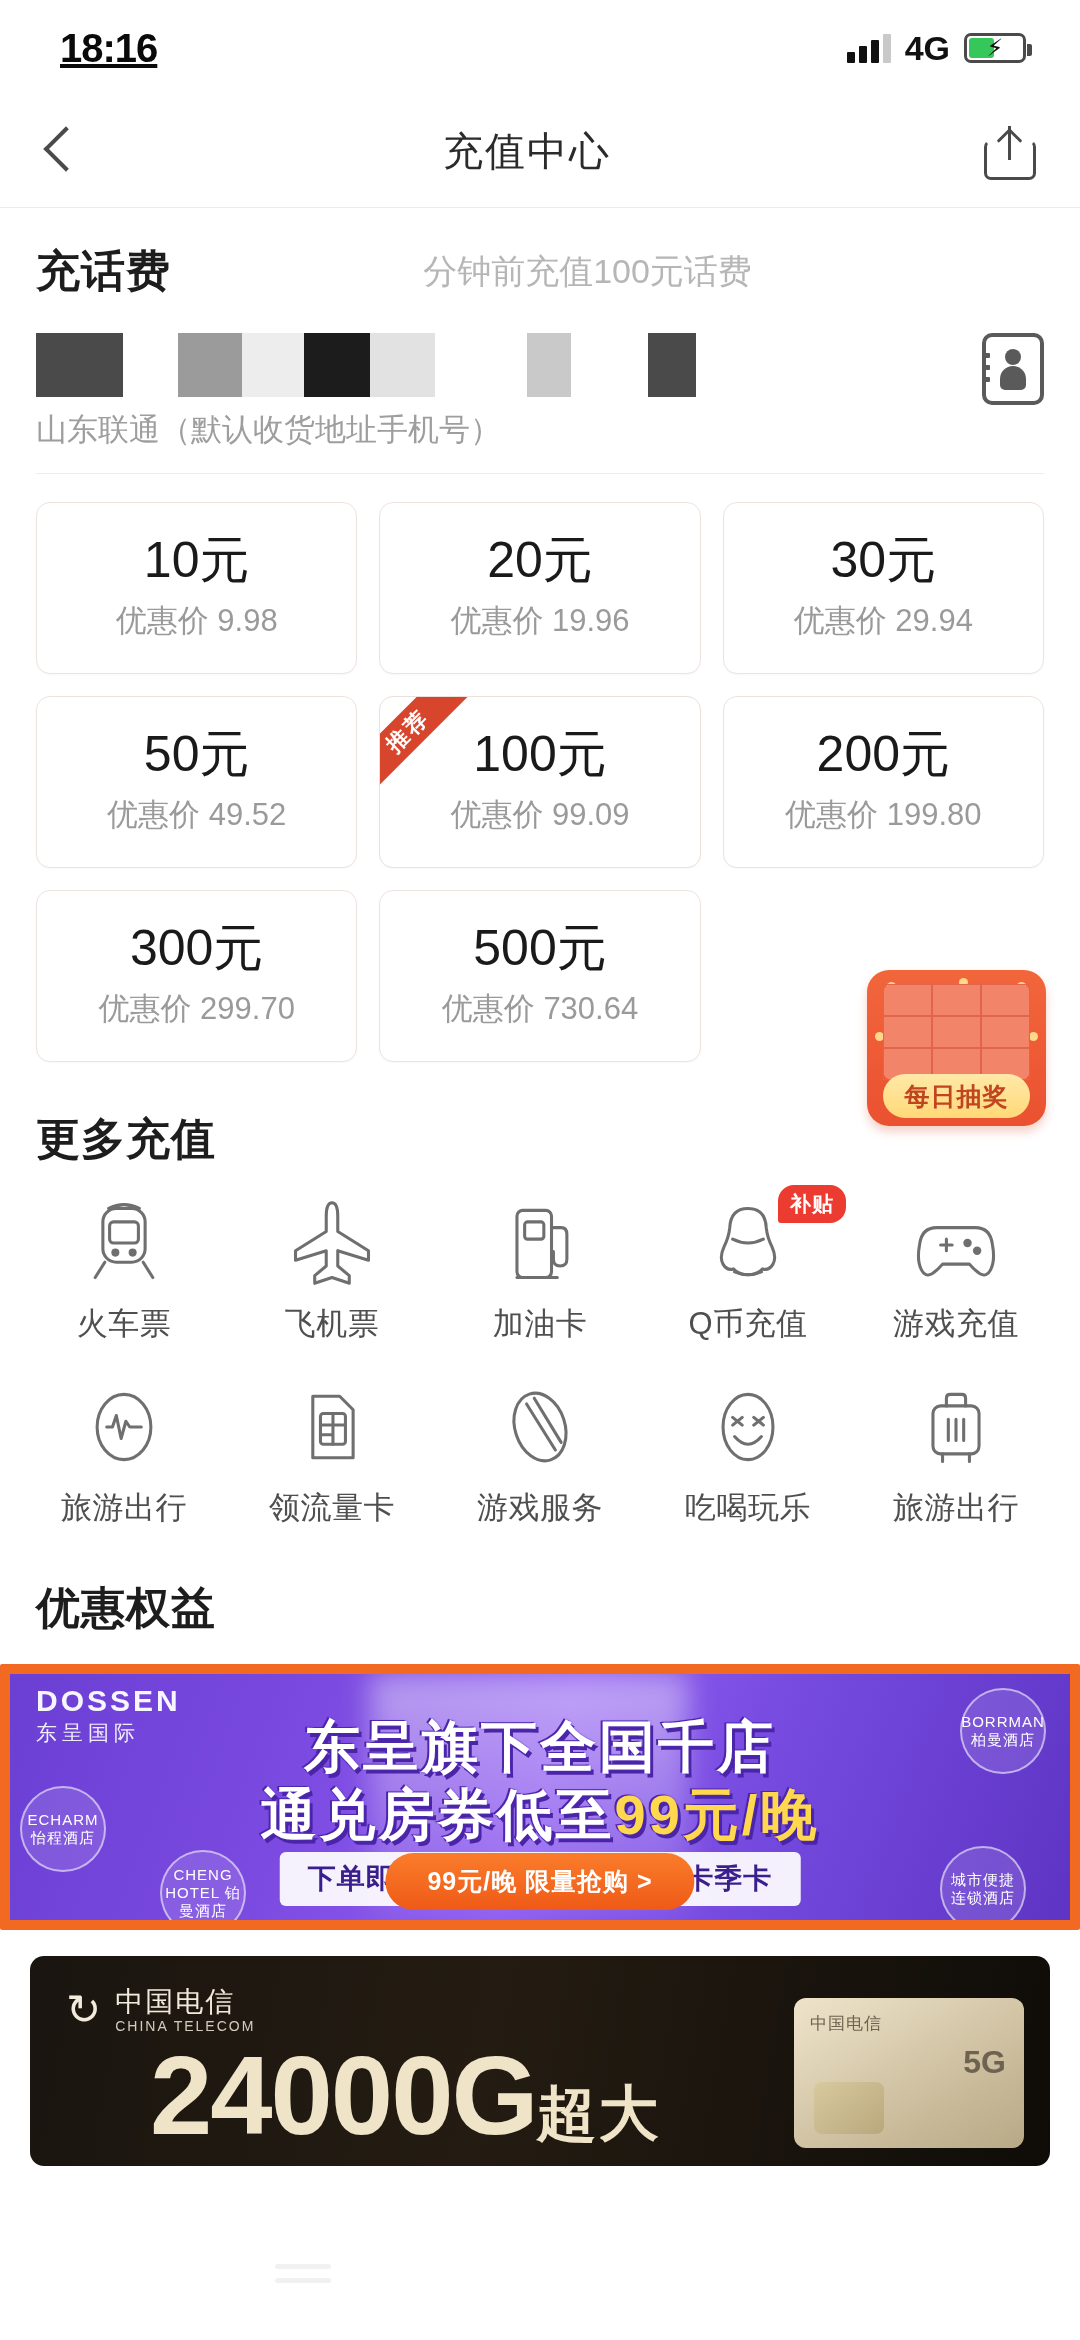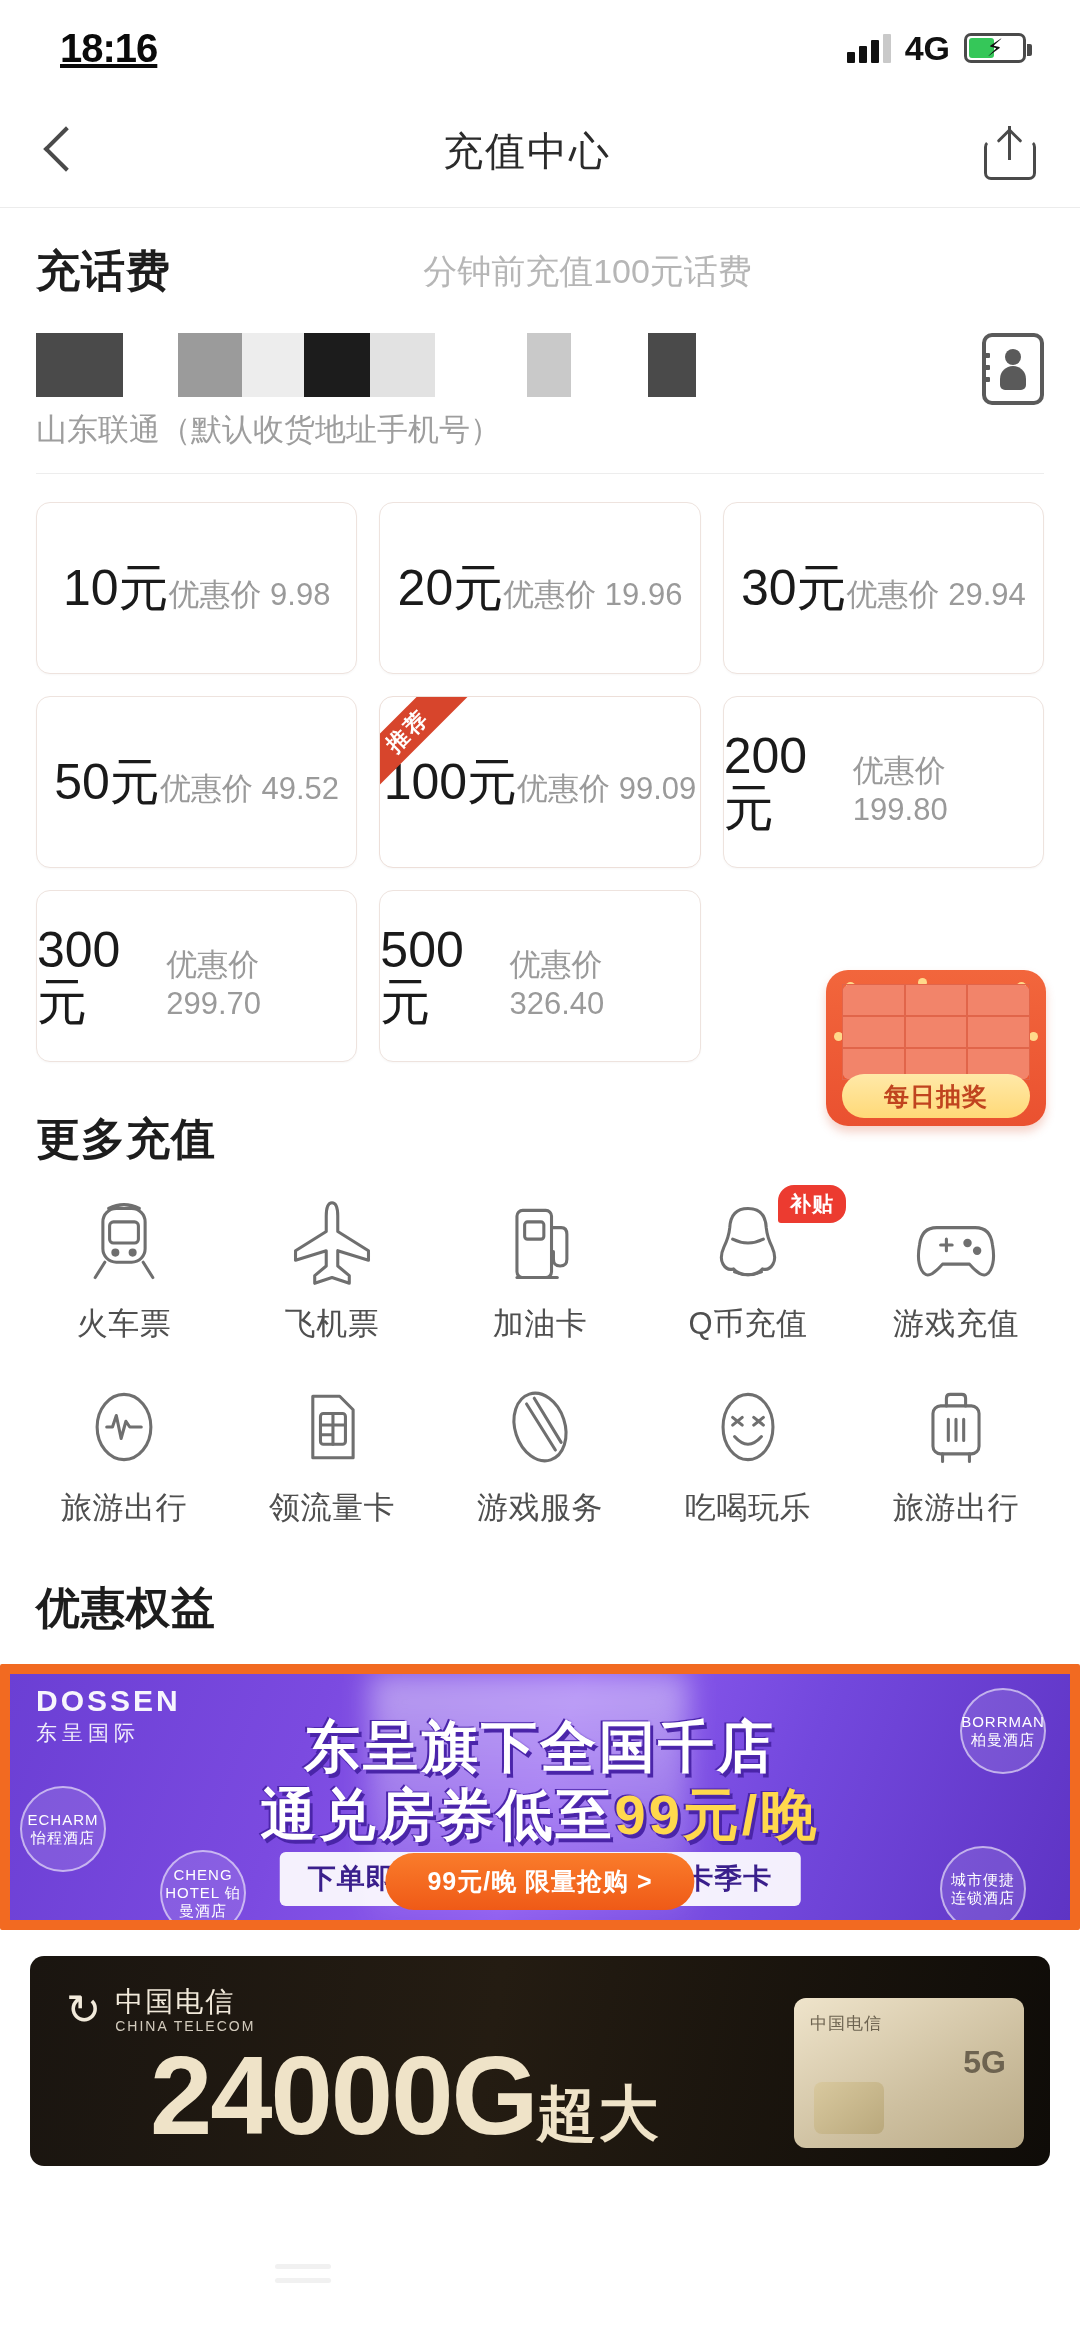--- a/index.html
+++ b/index.html
@@ -82,38 +82,38 @@
   .contact-ico .dots i{ display:block; width:5px; height:5px; background:#5a5a5a; margin-bottom:7px; border-radius:1px; }
   .divider{ height:1px; background:#ededed; margin:22px 36px 0 36px; }
 
   
   .grid{
     display:grid; grid-template-columns:repeat(3,1fr); gap:22px;
     padding:28px 36px 0 36px;
   }
   .card{
     position:relative; height:172px; background:#fff; border:1.5px solid #eee3de;
-    border-radius:14px; display:flex; flex-direction:row; align-items:center;
+    border-radius:14px; display:flex; flex-direction:column; align-items:center;
     justify-content:center; overflow:hidden;
     box-shadow:0 1px 2px rgba(0,0,0,0.03);
   }
   .card .amt{ font-size:50px; color:#1a1a1a; letter-spacing:0px; line-height:1.05; }
   .card .pr{ font-size:31px; color:#9a9a9a; margin-top:14px; }
   .ribbon{
     position:absolute; left:-42px; top:16px; width:140px; height:36px;
     background:#d7452c; transform:rotate(-45deg);
     display:flex; align-items:center; justify-content:center;
     color:#fff; font-size:22px; letter-spacing:3px; font-weight:bold;
   }
   .card.recommended{ border-color:#eddfd9; }
 
   
   .more-head{ position:relative; padding:48px 36px 0 36px; }
   .lottery{
-    position:absolute; right:34px; top:-92px; width:220px; height:156px;
+    position:absolute; right:34px; top:-92px; width:179px; height:156px;
   }
   .lot-body{
     position:absolute; inset:0; border-radius:22px;
     background:linear-gradient(180deg,#f2663c 0%,#ea5130 100%);
     box-shadow:0 6px 10px rgba(214,80,45,0.25);
   }
   .lot-inner{
     position:absolute; left:16px; right:16px; top:14px; height:96px;
     background:#f2846a; border-radius:9px;
     display:grid; grid-template-columns:repeat(3,1fr); grid-template-rows:repeat(3,1fr);
@@ -298,21 +298,21 @@
     <div class="card">
       <div class="amt">200元</div>
       <div class="pr">优惠价 199.80</div>
     </div>
     <div class="card">
       <div class="amt">300元</div>
       <div class="pr">优惠价 299.70</div>
     </div>
     <div class="card">
       <div class="amt">500元</div>
-      <div class="pr">优惠价 326.40</div>
+      <div class="pr">优惠价 730.64</div>
     </div>
   </div>
 
 <div class="more-head">
   <div class="lottery">
     <div class="lot-body"></div>
     <div class="lot-dot" style="left:20px;top:12px;"></div>
     <div class="lot-dot" style="left:92px;top:8px;"></div>
     <div class="lot-dot" style="right:20px;top:12px;"></div>
     <div class="lot-dot" style="left:8px;top:62px;"></div>

